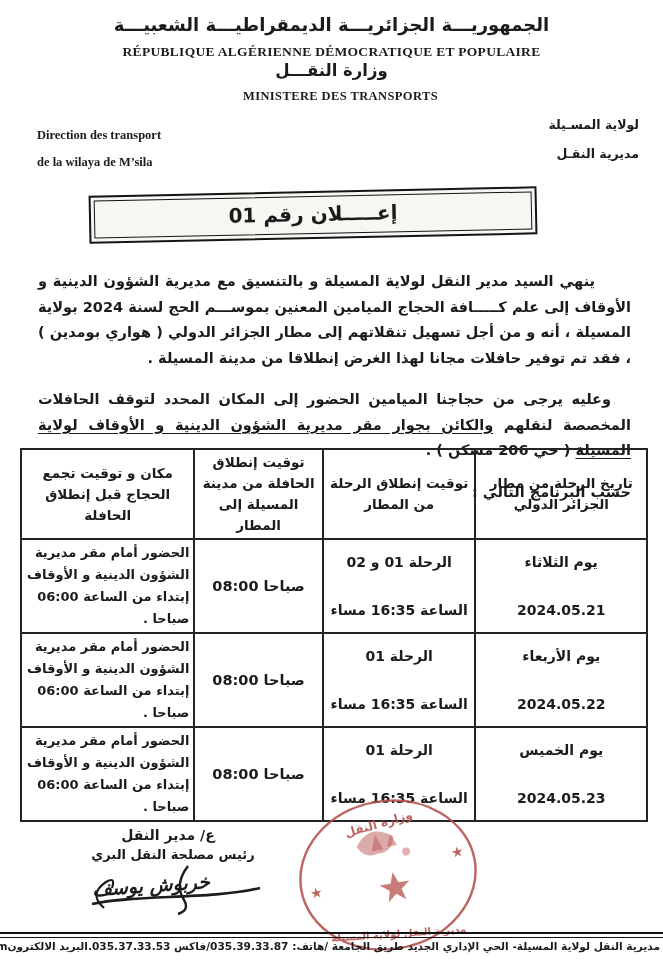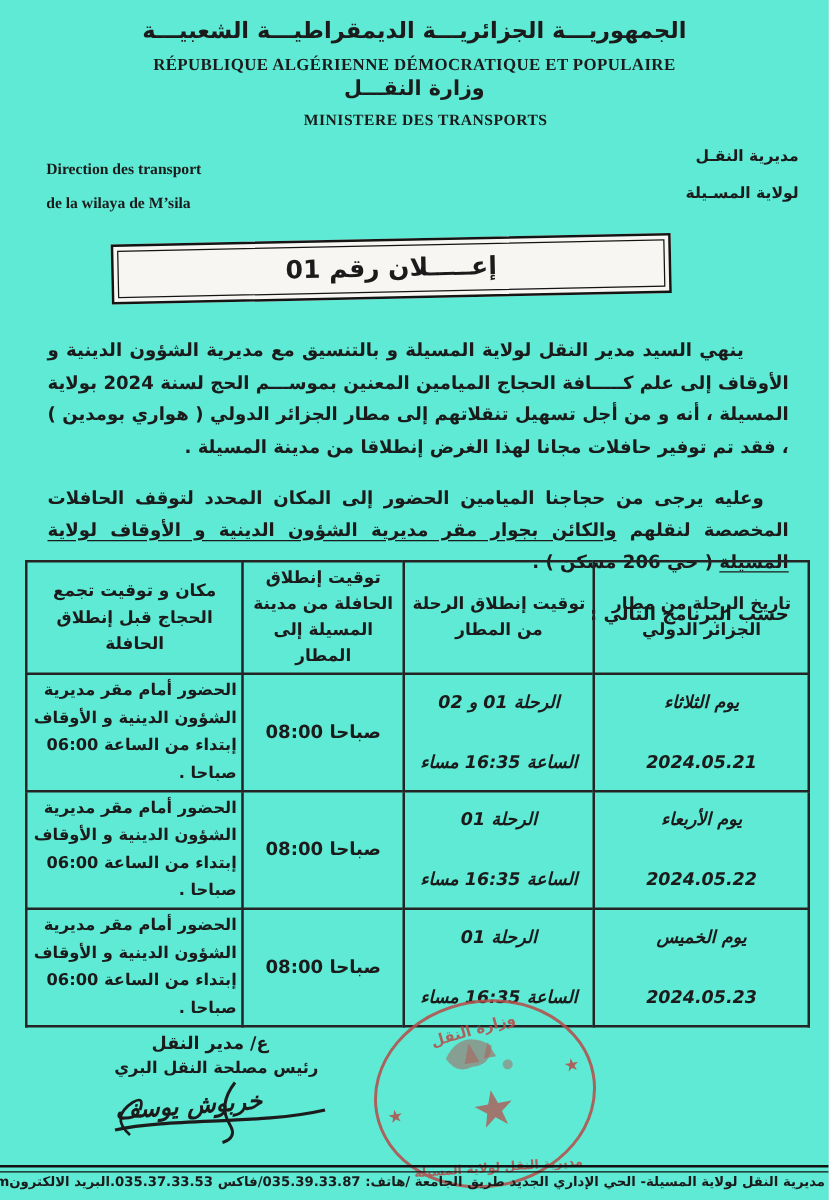--- a/index.html
+++ b/index.html
@@ -1,18 +1,18 @@
 <!DOCTYPE html>
 <html lang="ar"><head>
 <meta charset="utf-8">
 <style>
   html,body{margin:0;padding:0;background:#dddcd8;}
   .page{
     position:relative;width:663px;height:960px;margin:0 auto;
-    background:#5eead4;color:#1b1b1b;overflow:hidden;
+    background:#ffffff;color:#1b1b1b;overflow:hidden;
     font-family:"DejaVu Sans",sans-serif;font-weight:bold;
   }
   
   .hdr{position:absolute;top:14px;left:0;right:0;text-align:center;}
   .h-ar1{font-size:18px;letter-spacing:.5px;}
   .h-fr1{font-family:Liberation Serif, serif;font-size:13.5px;margin-top:9px;letter-spacing:.3px;}
   .h-ar2{font-size:16.5px;margin-top:1px;}
   .h-fr2{font-family:"Liberation Serif","DejaVu Serif",serif;font-size:12.5px;margin-top:9px;letter-spacing:.4px;padding-left:18px;}
   .dir-fr{position:absolute;left:37px;top:122px;font-family:"Liberation Serif","DejaVu Serif",serif;font-size:12.5px;line-height:27px;}
   .dir-ar{position:absolute;right:24px;top:110px;font-size:12.5px;line-height:29px;text-align:right;direction:rtl;}
@@ -39,21 +39,21 @@
     position:absolute;left:20px;top:448px;width:628px;
     border-collapse:collapse;direction:rtl;table-layout:fixed;
   }
   table.sched th,table.sched td{
     border:2px solid #242424;vertical-align:middle;padding:2px 4px;
   }
   table.sched thead tr{height:70px;}
   table.sched tbody tr{height:93px;}
   th.hcell{font-size:13.5px;line-height:21px;text-align:center;font-weight:bold;}
   td.c{text-align:center;font-size:14px;}
-  .two-line div{line-height:1.45;font-style:italic;}
+  .two-line div{line-height:1.45;}
   .two-line div+div{margin-top:27px;}
   td.bus{text-align:center;font-size:14.5px;direction:ltr;}
   td.gather{font-size:13px;text-align:right;line-height:22px;padding:4px 7px;}
   
   .note{position:absolute;right:20px;left:20px;top:801px;direction:rtl;text-align:right;font-size:13.5px;}
   .sig{position:absolute;left:78px;top:827px;width:190px;text-align:center;direction:rtl;}
   .sig-pp{font-size:14px;text-align:center;padding-right:10px;}
   .sig-role{font-size:13px;margin-top:4px;}
   .sig-scribble{position:relative;height:52px;margin-top:2px;}
   .sig-name{
@@ -85,22 +85,22 @@
     <div class="h-ar2">وزارة النقـــل</div>
     <div class="h-fr2">MINISTERE DES TRANSPORTS</div>
   </div>
 
   <div class="dir-fr">
     <div>Direction des transport</div>
     <div>de la wilaya  de M’sila</div>
   </div>
 
   <div class="dir-ar">
+    <div>لولاية المسـيلة</div>
     <div>مديرية النقـل</div>
-    <div>لولاية المسـيلة</div>
   </div>
 
   <div class="title-box">
     <div class="title-inner">
       <span dir="rtl">إعـــــلان رقم 01</span>
     </div>
   </div>
 
   <div class="body-text">
     <p class="p1">ينهي السيد مدير النقل لولاية المسيلة و بالتنسيق مع مديرية الشؤون الدينية و الأوقاف إلى علم كـــــافة الحجاج الميامين المعنين بموســـم الحج لسنة 2024 بولاية المسيلة ، أنه و من أجل تسهيل تنقلاتهم  إلى مطار الجزائر الدولي ( هواري بومدين ) ، فقد تم توفير حافلات مجانا لهذا الغرض إنطلاقا من مدينة المسيلة .</p>

